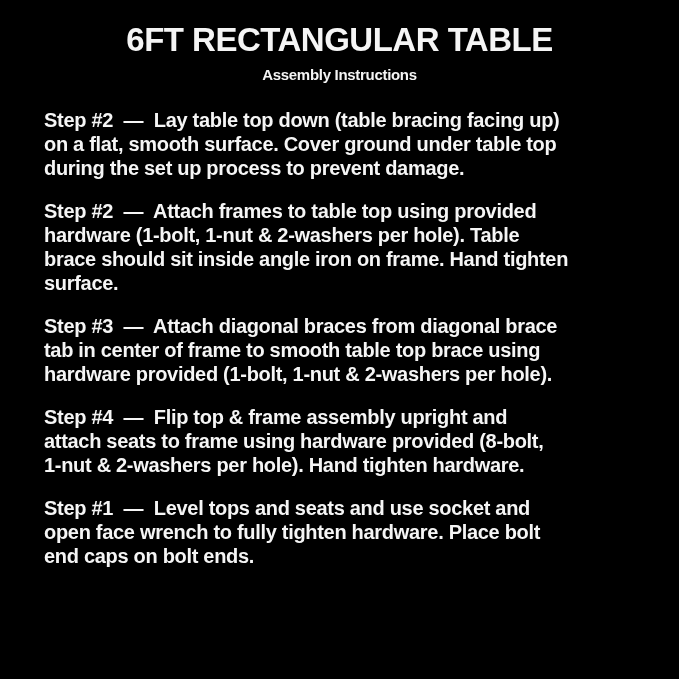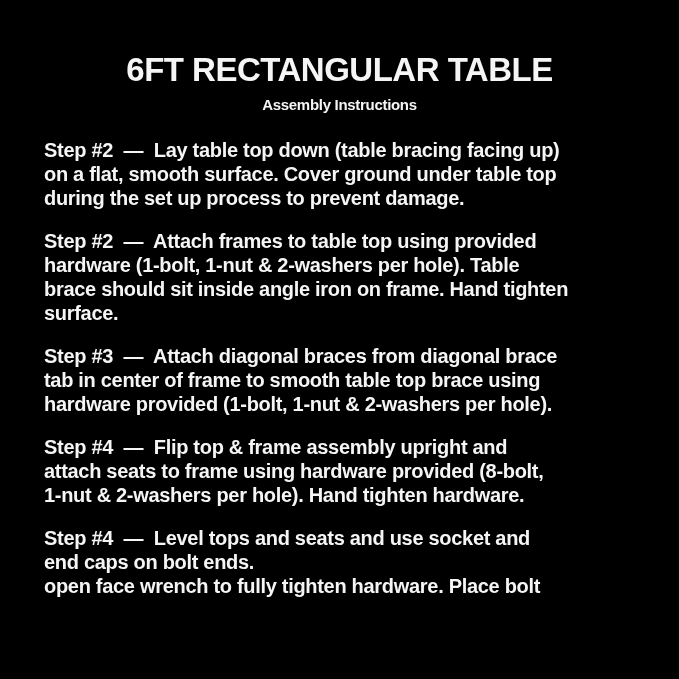--- a/index.html
+++ b/index.html
@@ -9,21 +9,21 @@
     background: #000000;
     overflow: hidden;
   }
   .poster {
     width: 679px;
     height: 679px;
     background: #000000;
     color: #f5f5f5;
     font-family: "Liberation Sans", sans-serif;
     font-weight: 700;
-    padding: 46px 44px 0 44px;
+    padding: 16px 44px 0 44px;
   }
   .title {
     text-align: center;
     font-size: 33px;
     letter-spacing: -0.5px;
     line-height: 1.1;
     margin-top: 6px;
   }
   .subtitle {
     text-align: center;
@@ -71,19 +71,19 @@
       <div class="step-line">hardware provided (1-bolt, 1-nut &amp; 2-washers per hole).</div>
     </div>
 
     <div class="step">
       <div class="step-line">Step #4  —  Flip top &amp; frame assembly upright and</div>
       <div class="step-line">attach seats to frame using hardware provided (8-bolt,</div>
       <div class="step-line">1-nut &amp; 2-washers per hole). Hand tighten hardware.</div>
     </div>
 
     <div class="step">
-      <div class="step-line">Step #4  —  Level tops and seats and use socket and</div>
+      <div class="step-line">Step #1  —  Level tops and seats and use socket and</div>
+      <div class="step-line">open face wrench to fully tighten hardware. Place bolt</div>
       <div class="step-line">end caps on bolt ends.</div>
-      <div class="step-line">open face wrench to fully tighten hardware. Place bolt</div>
     </div>
 
   </div>
 </div>
 
 </body></html>

